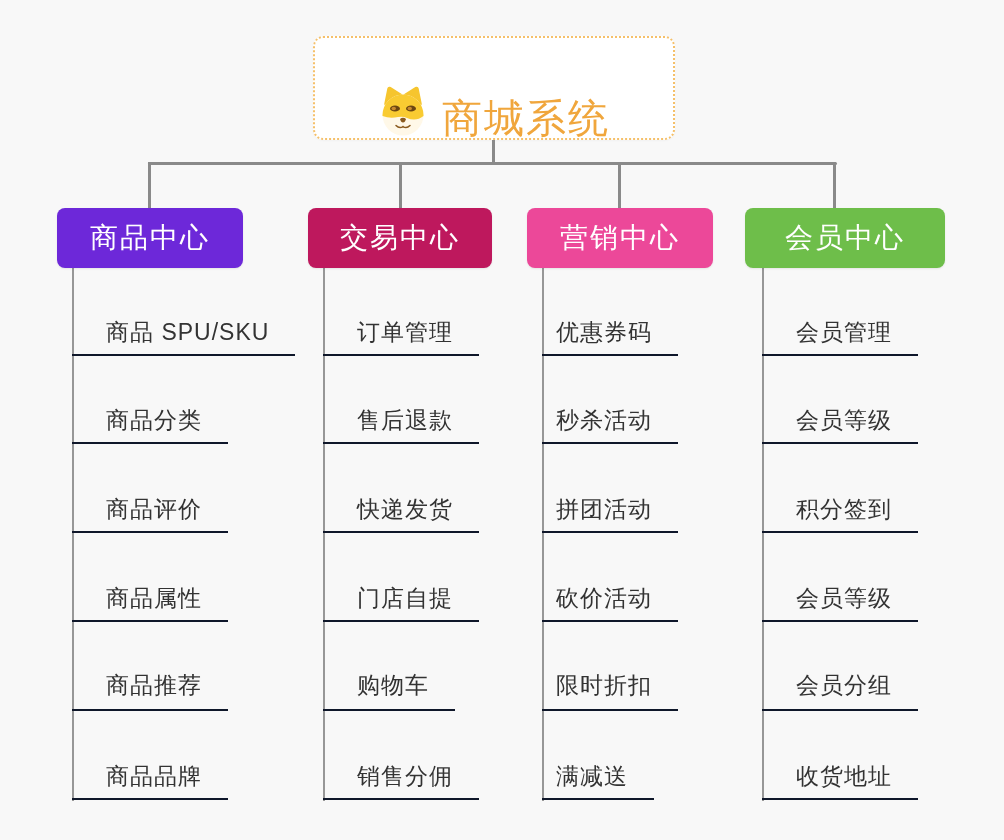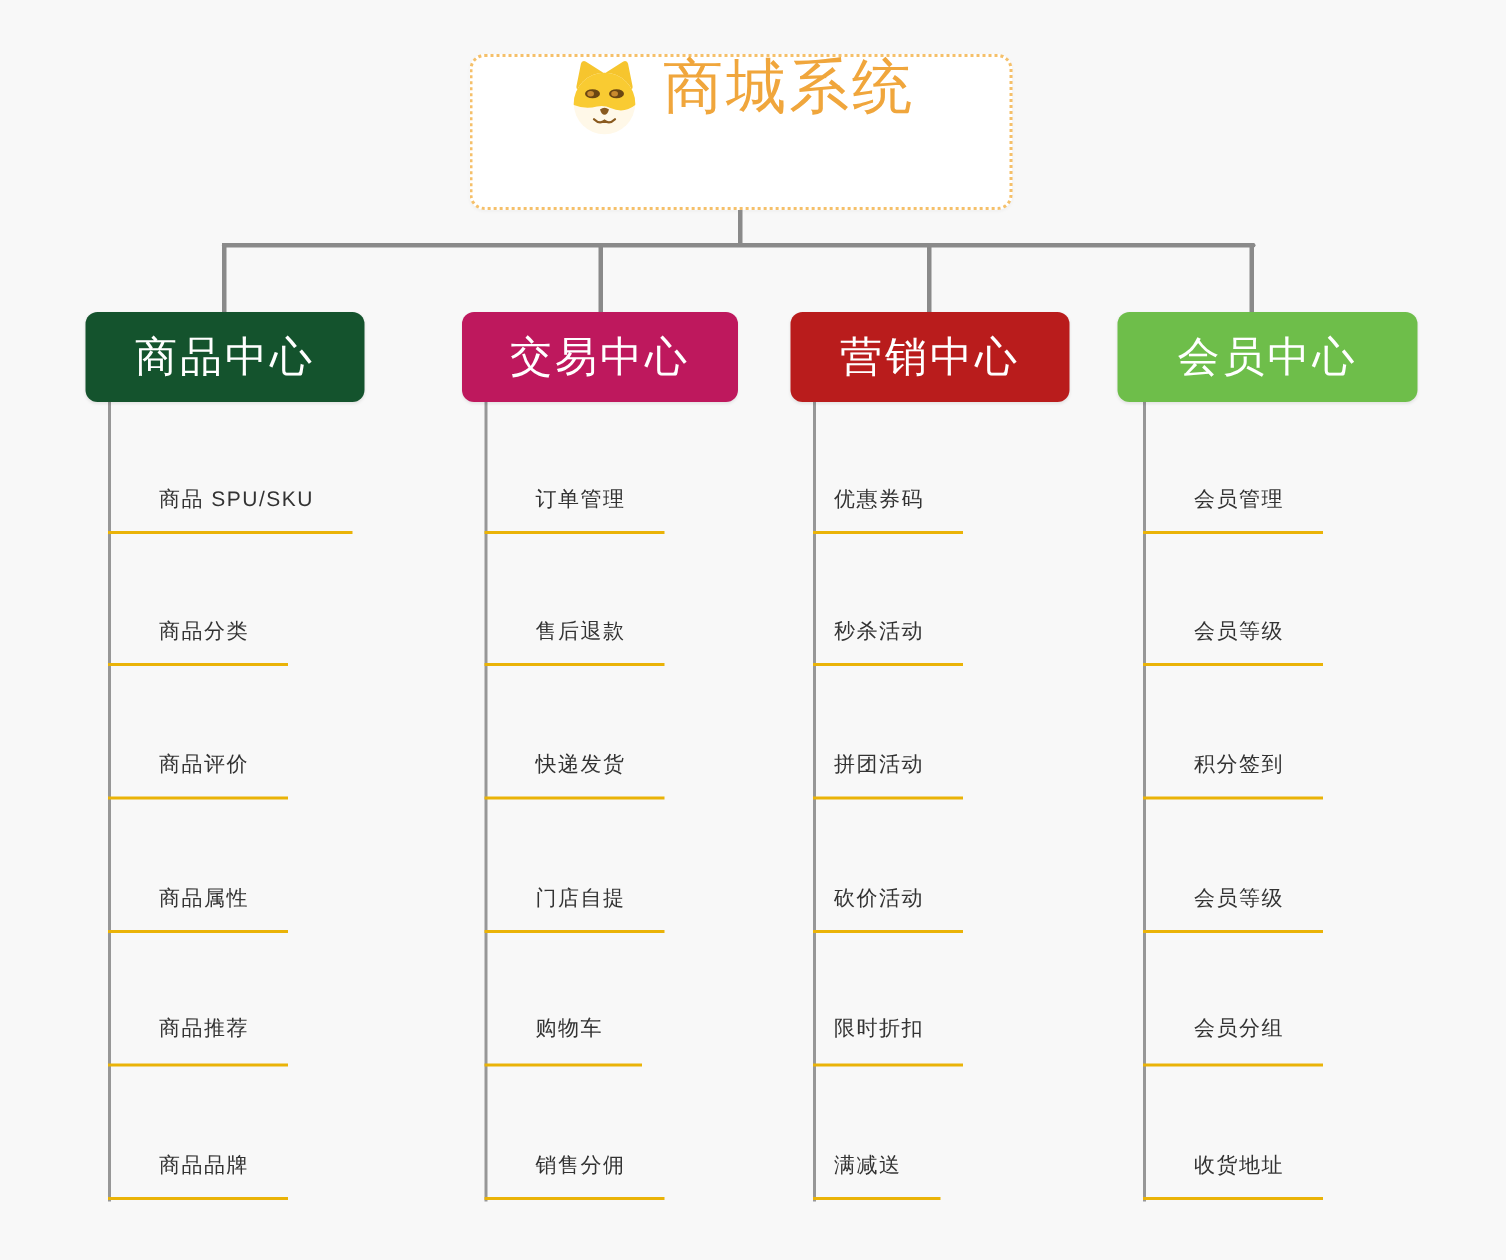--- a/index.html
+++ b/index.html
@@ -8,21 +8,21 @@
     width:1004px;height:840px;
     background:#f8f8f8;
     font-family:"Liberation Sans","DejaVu Sans",sans-serif;
     overflow:hidden;
   }
   
   .root-node{
     position:absolute;left:313px;top:36px;width:362px;height:104px;
     background:#ffffff;border:2px dotted #f5c06a;border-radius:10px;
     box-sizing:border-box;
-    display:flex;align-items:flex-start;justify-content:center;gap:14px;
+    display:flex;align-items:flex-end;justify-content:center;gap:14px;
     box-shadow:0 1px 2px rgba(0,0,0,0.03);
   }
   .root-title{
     font-size:40px;font-weight:500;color:#f0a63c;letter-spacing:2px;
     line-height:1;
   }
   .doge{width:50px;height:54px;display:block;}
   
   .line{position:absolute;background:#8a8a8a;}
   .root-stub{left:492px;top:140px;width:3px;height:24px;}
@@ -45,22 +45,22 @@
     box-shadow:0 1px 2px rgba(0,0,0,0.08);
   }
   .bb-0{left:57px;width:186px;}
   .bb-1{left:308px;width:184px;}
   .bb-2{left:527px;width:186px;}
   .bb-3{left:745px;width:200px;}
   
   .item{
     position:absolute;
     padding:0 26px 7px 34px;
-    border-bottom:2px solid #eab308;
-    font-size:14px;line-height:30px;color:#333333;
+    border-bottom:2px solid #0f172a;
+    font-size:23px;line-height:30px;color:#333333;
     white-space:nowrap;letter-spacing:1px;
   }
   .c-0{left:72px;} .c-1{left:323px;} .c-2{left:542px;padding-left:14px;} .c-3{left:762px;}
   .r-0{top:317px;} .r-1{top:405px;} .r-2{top:494px;}
   .r-3{top:583px;} .r-4{top:672px;font-family:Liberation Mono, monospace;} .r-5{top:761px;}
 </style>
 </head>
 <body>
 
 <div class="canvas">
@@ -92,23 +92,23 @@
   <div class="line stub stub-0"></div>
   <div class="line stub stub-1"></div>
   <div class="line stub stub-2"></div>
   <div class="line stub stub-3"></div>
 
   <div class="trunk trunk-0"></div>
   <div class="trunk trunk-1"></div>
   <div class="trunk trunk-2"></div>
   <div class="trunk trunk-3"></div>
 
-  <div class="branch-box bb-0" style="background: #14532d;">商品中心</div>
+  <div class="branch-box bb-0" style="background: #6d28d9;">商品中心</div>
   <div class="branch-box bb-1" style="background: #be185d;">交易中心</div>
-  <div class="branch-box bb-2" style="background: #b91c1c;">营销中心</div>
+  <div class="branch-box bb-2" style="background: #ec4899;">营销中心</div>
   <div class="branch-box bb-3" style="background: rgb(110, 190, 74);">会员中心</div>
 
   <div class="item c-0 r-0">商品 SPU/SKU</div>
   <div class="item c-0 r-1">商品分类</div>
   <div class="item c-0 r-2">商品评价</div>
   <div class="item c-0 r-3">商品属性</div>
   <div class="item c-0 r-4">商品推荐</div>
   <div class="item c-0 r-5">商品品牌</div>
 
   <div class="item c-1 r-0">订单管理</div>

